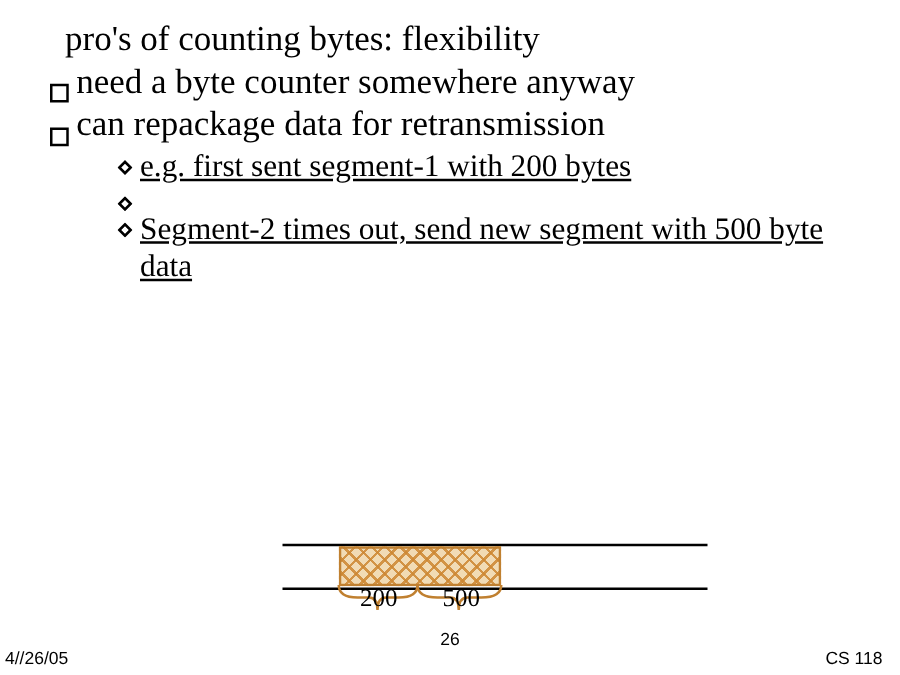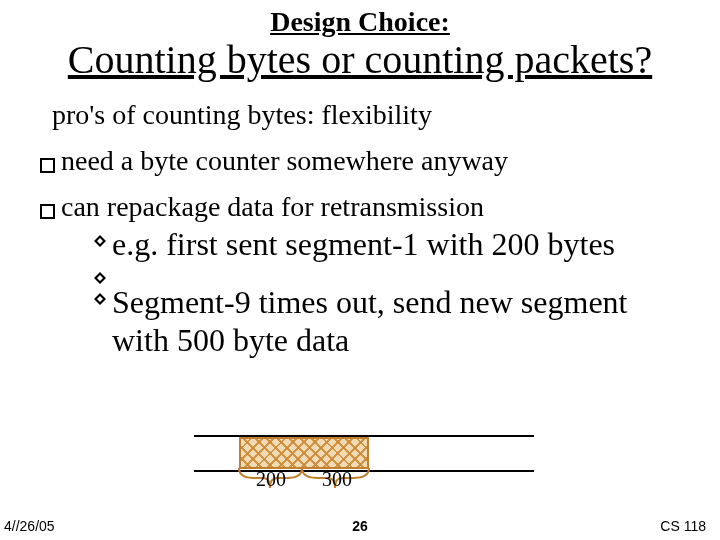--- a/index.html
+++ b/index.html
@@ -36,53 +36,54 @@
   .body {
     padding: 10px 40px 0 40px;
     font-size: 28px;
     line-height: 1.15;
   }
   .lead {
     margin: 6px 0 2px 12px;
   }
   .bullet-sq {
     display: flex;
-    align-items: center;
-    margin: 14px 0 2px 0;
+    align-items: flex-end;
+    margin: 2px 0 2px 0;
   }
   .sq {
     width: 15px;
     height: 15px;
     border: 2px solid #000;
     box-sizing: border-box;
     margin: 9px 6px 0 0;
     flex: none;
   }
   .bullet-sq .txt { flex: 1; }
   .sub {
     padding-left: 54px;
-    font-size: 32px;
+    font-size: 25px;
     line-height: 1.18;
+    text-decoration: underline;
   }
   .sub .row {
     display: flex;
     align-items: flex-start;
     margin: 0;
   }
   .diamond-icon {
     width: 12px;
     height: 12px;
     margin: 9px 6px 0 0;
     flex: none;
     position: relative;
   }
   .diamond-icon svg { display:block; }
   .diagram {
     position: absolute;
-    left: 194px;
+    left: 226px;
     top: 420px;
     width: 340px;
     height: 80px;
   }
   .hline {
     position: absolute;
     left: 0; right: 0;
     height: 0;
     border-top: 2px solid #000;
   }
@@ -120,32 +121,28 @@
   }
   .footer {
     position: absolute;
     left: 0; right: 0;
     bottom: 6px;
     font-family: Arial, Helvetica, sans-serif;
     font-size: 14px;
     color: #000;
   }
   .f-left  { position:absolute; left: 4px;  bottom: 0; }
-  .f-mid   { position:absolute; left: 50%; transform: translateX(-50%); bottom: 0; font-weight: bold; }
+  .f-mid   { position:absolute; left: 50%; transform: translateX(-50%); bottom: 15px; }
   .f-right { position:absolute; right: 14px; bottom: 0; margin-top: 40px; }
 </style>
 </head>
 <body>
 
 <div class="slide">
 
-  <div class="title-block">
-    <div class="title-line1">Design Choice:</div>
-    <div class="title-line2">Counting bytes or counting packets?</div>
-  </div>
 
   <div class="body">
     <div class="lead">pro's of counting bytes: flexibility</div>
 
     <div class="bullet-sq">
       <span class="sq"></span>
       <span class="txt">need a byte counter somewhere anyway</span>
     </div>
     <div class="bullet-sq">
       <span class="sq"></span>
@@ -167,21 +164,21 @@
               <path d="M6 0 L12 6 L6 12 L0 6 Z M6 3 L9 6 L6 9 L3 6 Z" fill="#000" fill-rule="evenodd"></path>
             </svg>
         </span>
       </div>
       <div class="row">
         <span class="diamond-icon">
           <svg width="12" height="12" viewBox="0 0 12 12">
               <path d="M6 0 L12 6 L6 12 L0 6 Z M6 3 L9 6 L6 9 L3 6 Z" fill="#000" fill-rule="evenodd"></path>
             </svg>
         </span>
-        <span>Segment-9 times out, send new segment with 500 byte data</span>
+        <span>Segment-2 times out, send new segment with 500 byte data</span>
       </div>
     </div>
   </div>
 
   <div class="diagram">
     <div class="hline" style="top:15px"></div>
     <div class="hline" style="top:50px"></div>
     <div class="band">
       <div class="hatch"></div>
       <div class="band-border"></div>
@@ -192,21 +189,21 @@
         <path d="M0 0 Q0 10 15 10 L24 10 Q31 10 31 20 Q31 10 38 10 L48 10 Q63 10 63 0" fill="none" stroke="#c08030" stroke-width="2"></path>
       </svg>
     </div>
     <div class="bracket" style="left:108px; width:67px">
       <svg width="67" height="20" viewBox="0 0 67 20">
         <path d="M0 0 Q0 10 16 10 L26 10 Q33 10 33 20 Q33 10 40 10 L51 10 Q67 10 67 0" fill="none" stroke="#c08030" stroke-width="2"></path>
       </svg>
     </div>
 
     <div class="seg-label" style="left:62px">200</div>
-    <div class="seg-label" style="left:128px">300</div>
+    <div class="seg-label" style="left:128px">500</div>
   </div>
 
   <div class="footer">
     <span class="f-left">4//26/05</span>
     <span class="f-mid">26</span>
     <span class="f-right">CS 118</span>
   </div>
 
 </div>
 

